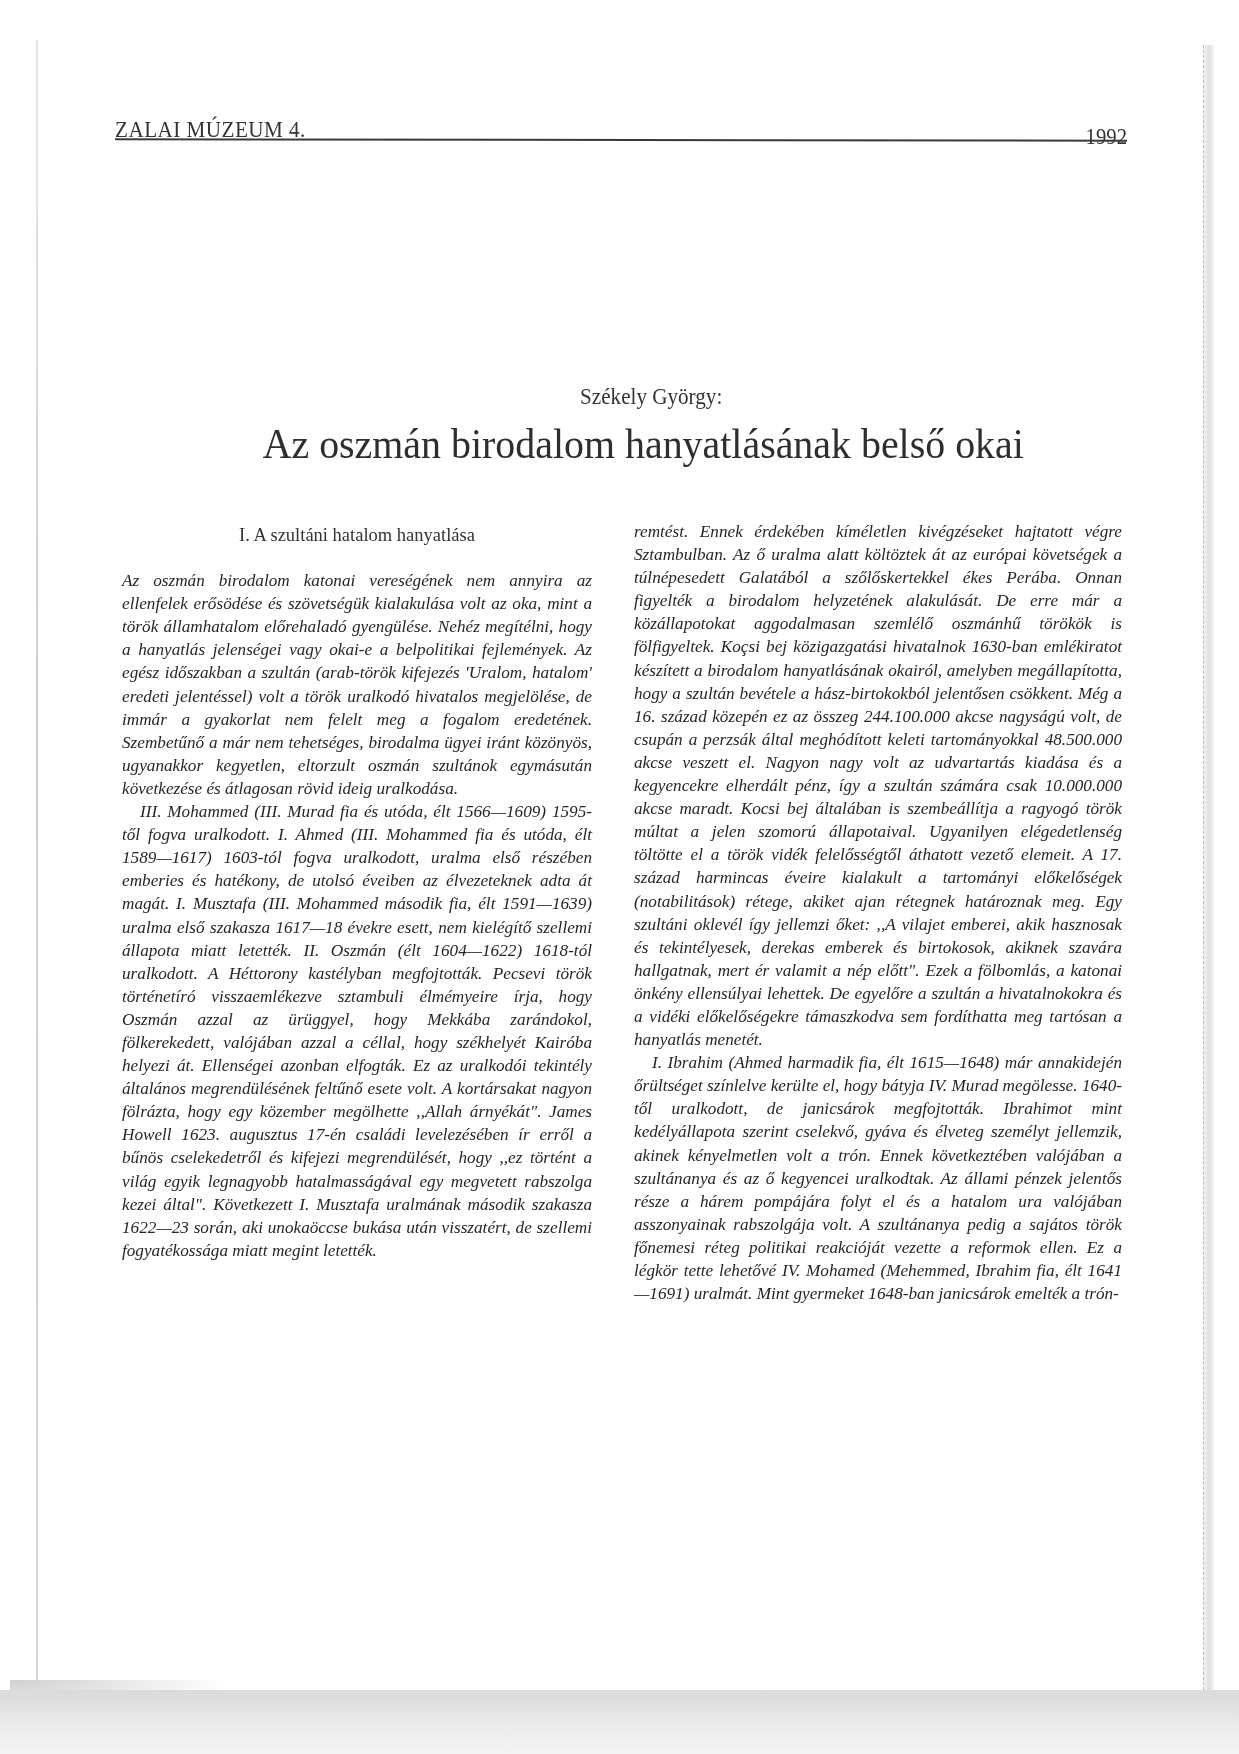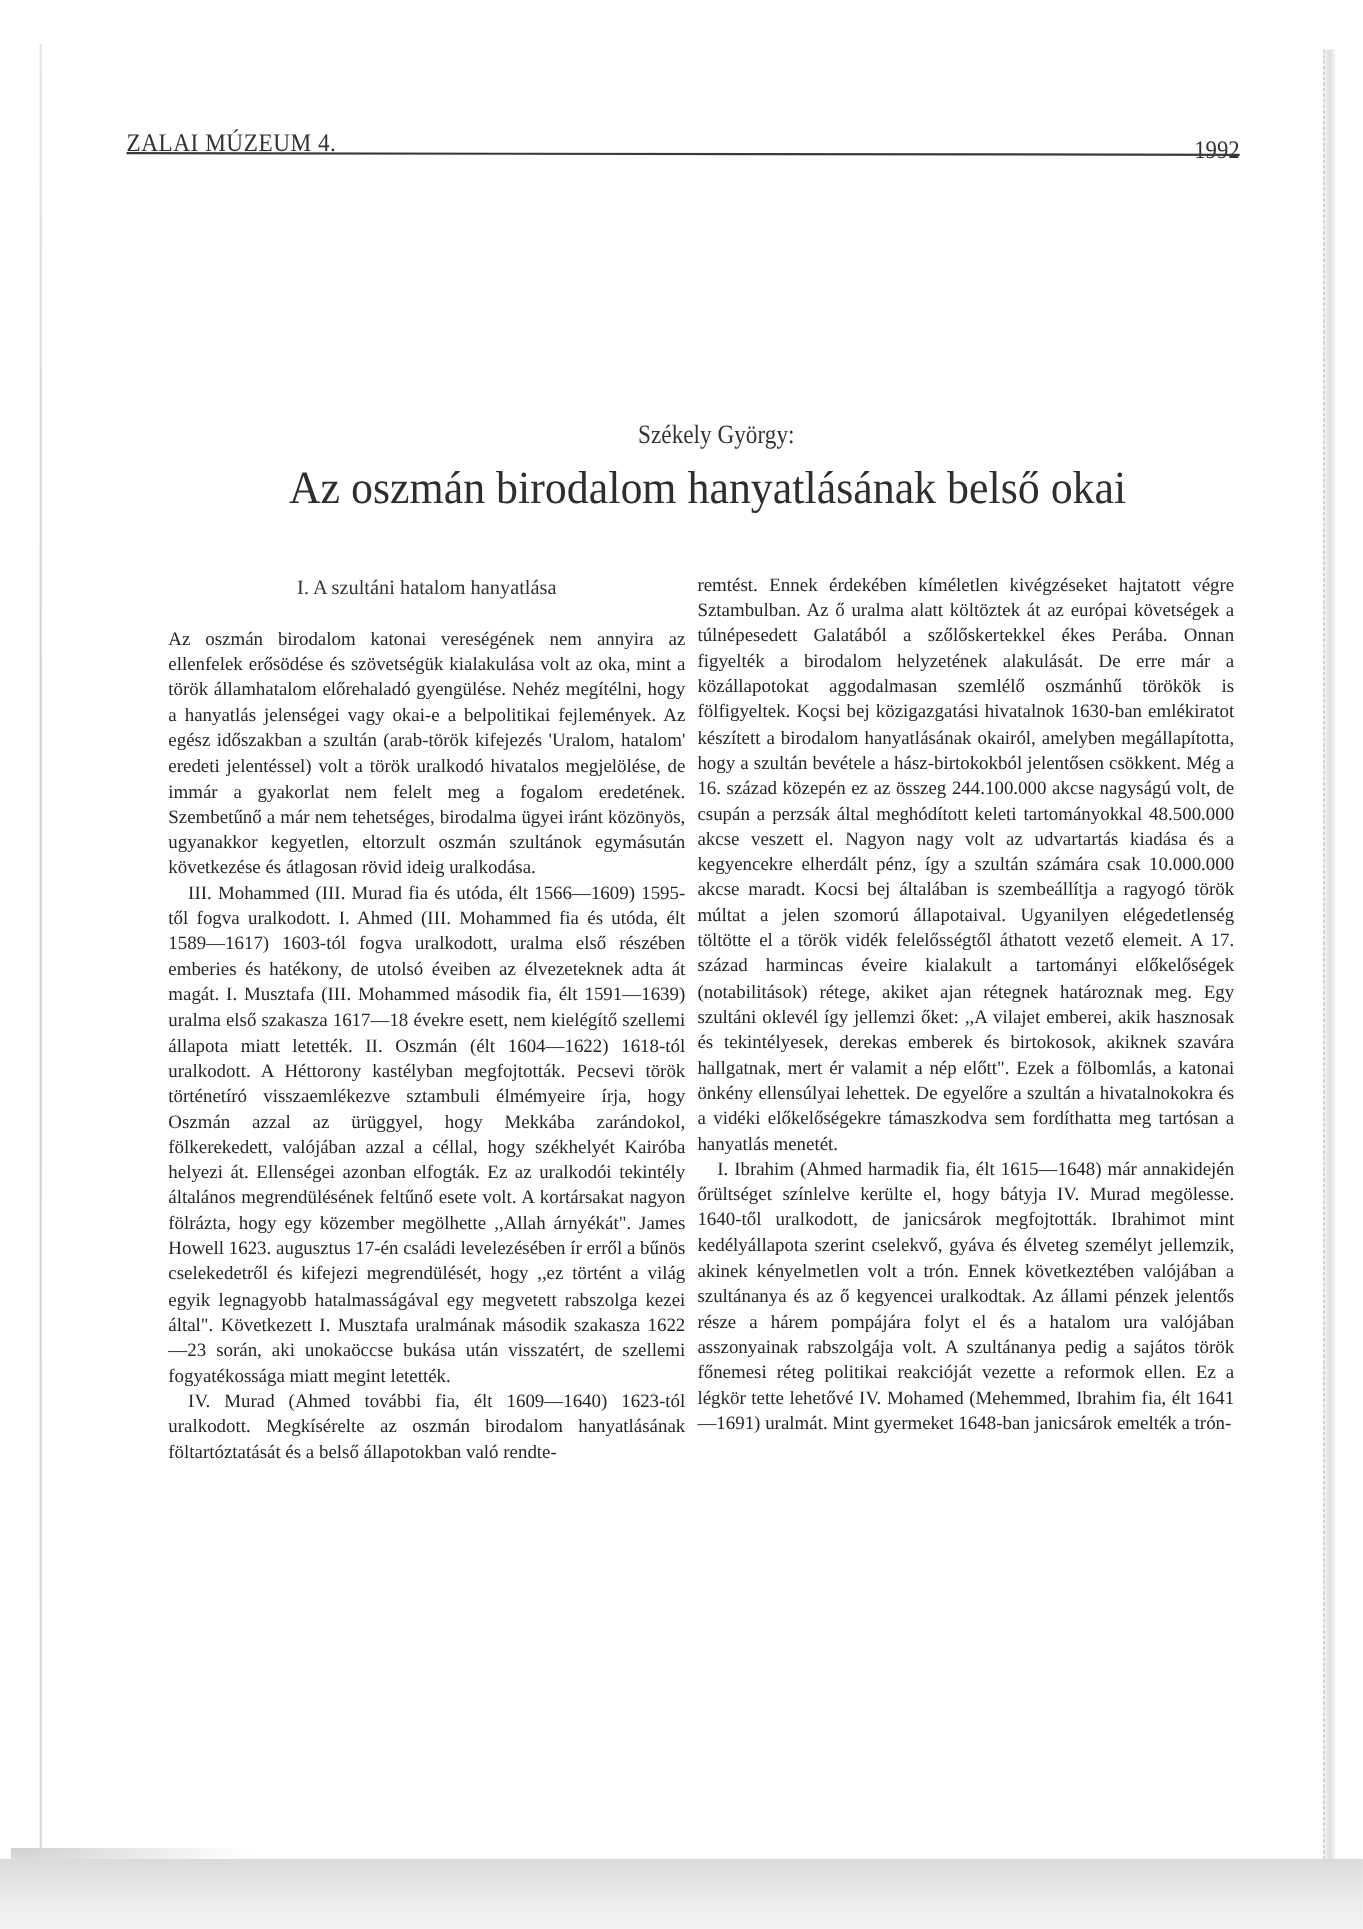--- a/index.html
+++ b/index.html
@@ -113,32 +113,33 @@
     }
     .col {
       position: absolute;
       top: 512px;
       width: 470px;
       font-family: "Liberation Serif", serif;
       font-size: 17.2px;
       line-height: 23.1px;
       color: #262626;
     }
-    .col-left { left: 122px; margin-left: 31px; }
+    .col-left { left: 122px; }
     .col-right { left: 634px; width: 488px; }
     .section-heading {
       text-align: center;
       font-size: 18.5px;
       margin: 12px 0 22px 0;
       color: #333;
     }
     .para {
       margin: 0;
       text-align: justify;
       hyphens: none;
+      font-style: italic;
     }
     .para.indent {
       text-indent: 18px;
     }
     .col-right .para:first-child {
       margin-top: 0;
     }
     .right-top-pad {
       height: 8px;
     }
@@ -157,20 +158,19 @@
 </div>
 <div class="head-rule"></div>
 
 <div class="author">Székely György:</div>
 <div class="title">Az oszmán birodalom hanyatlásának belső okai</div>
 
 <div class="col col-left">
   <div class="section-heading">I. A szultáni hatalom hanyatlása</div>
   <p class="para">Az oszmán birodalom katonai vereségének nem annyira az ellenfelek erősödése és szövetségük kialakulása volt az oka, mint a török államhatalom előrehaladó gyengülése. Nehéz megítélni, hogy a hanyatlás jelenségei vagy okai-e a belpolitikai fejlemények. Az egész időszakban a szultán (arab-török kifejezés 'Uralom, hatalom' eredeti jelentéssel) volt a török uralkodó hivatalos megjelölése, de immár a gyakorlat nem felelt meg a fogalom eredetének. Szembetűnő a már nem tehetséges, birodalma ügyei iránt közönyös, ugyanakkor kegyetlen, eltorzult oszmán szultánok egymásután következése és átlagosan rövid ideig uralkodása.</p>
   <p class="para indent">III. Mohammed (III. Murad fia és utóda, élt 1566—1609) 1595-től fogva uralkodott. I. Ahmed (III. Mohammed fia és utóda, élt 1589—1617) 1603-tól fogva uralkodott, uralma első részében emberies és hatékony, de utolsó éveiben az élvezeteknek adta át magát. I. Musztafa (III. Mohammed második fia, élt 1591—1639) uralma első szakasza 1617—18 évekre esett, nem kielégítő szellemi állapota miatt letették. II. Oszmán (élt 1604—1622) 1618-tól uralkodott. A Héttorony kastélyban megfojtották. Pecsevi török történetíró visszaemlékezve sztambuli élmémyeire írja, hogy Oszmán azzal az ürüggyel, hogy Mekkába zarándokol, fölkerekedett, valójában azzal a céllal, hogy székhelyét Kairóba helyezi át. Ellenségei azonban elfogták. Ez az uralkodói tekintély általános megrendülésének feltűnő esete volt. A kortársakat nagyon fölrázta, hogy egy közember megölhette ,,Allah árnyékát". James Howell 1623. augusztus 17-én családi levelezésében ír erről a bűnös cselekedetről és kifejezi megrendülését, hogy ,,ez történt a világ egyik legnagyobb hatalmasságával egy megvetett rabszolga kezei által". Következett I. Musztafa uralmának második szakasza 1622—23 során, aki unokaöccse bukása után visszatért, de szellemi fogyatékossága miatt megint letették.</p>
-  <p class="para indent">IV. Murad (Ahmed további fia, élt 1609—1640) 1623-tól uralkodott. Megkísérelte az oszmán birodalom hanyatlásának föltartóztatását és a belső állapotokban való rendte-</p>
 </div>
 
 <div class="col col-right">
   <div class="right-top-pad"></div>
   <p class="para">remtést. Ennek érdekében kíméletlen kivégzéseket hajtatott végre Sztambulban. Az ő uralma alatt költöztek át az európai követségek a túlnépesedett Galatából a szőlőskertekkel ékes Perába. Onnan figyelték a birodalom helyzetének alakulását. De erre már a közállapotokat aggodalmasan szemlélő oszmánhű törökök is fölfigyeltek. Koçsi bej közigazgatási hivatalnok 1630-ban emlékiratot készített a birodalom hanyatlásának okairól, amelyben megállapította, hogy a szultán bevétele a hász-birtokokból jelentősen csökkent. Még a 16. század közepén ez az összeg 244.100.000 akcse nagyságú volt, de csupán a perzsák által meghódított keleti tartományokkal 48.500.000 akcse veszett el. Nagyon nagy volt az udvartartás kiadása és a kegyencekre elherdált pénz, így a szultán számára csak 10.000.000 akcse maradt. Kocsi bej általában is szembeállítja a ragyogó török múltat a jelen szomorú állapotaival. Ugyanilyen elégedetlenség töltötte el a török vidék felelősségtől áthatott vezető elemeit. A 17. század harmincas éveire kialakult a tartományi előkelőségek (notabilitások) rétege, akiket ajan rétegnek határoznak meg. Egy szultáni oklevél így jellemzi őket: ,,A vilajet emberei, akik hasznosak és tekintélyesek, derekas emberek és birtokosok, akiknek szavára hallgatnak, mert ér valamit a nép előtt". Ezek a fölbomlás, a katonai önkény ellensúlyai lehettek. De egyelőre a szultán a hivatalnokokra és a vidéki előkelőségekre támaszkodva sem fordíthatta meg tartósan a hanyatlás menetét.</p>
   <p class="para indent">I. Ibrahim (Ahmed harmadik fia, élt 1615—1648) már annakidején őrültséget színlelve kerülte el, hogy bátyja IV. Murad megölesse. 1640-től uralkodott, de janicsárok megfojtották. Ibrahimot mint kedélyállapota szerint cselekvő, gyáva és élveteg személyt jellemzik, akinek kényelmetlen volt a trón. Ennek következtében valójában a szultánanya és az ő kegyencei uralkodtak. Az állami pénzek jelentős része a hárem pompájára folyt el és a hatalom ura valójában asszonyainak rabszolgája volt. A szultánanya pedig a sajátos török főnemesi réteg politikai reakcióját vezette a reformok ellen. Ez a légkör tette lehetővé IV. Mohamed (Mehemmed, Ibrahim fia, élt 1641—1691) uralmát. Mint gyermeket 1648-ban janicsárok emelték a trón-</p>
 </div>
 
 </body></html>

